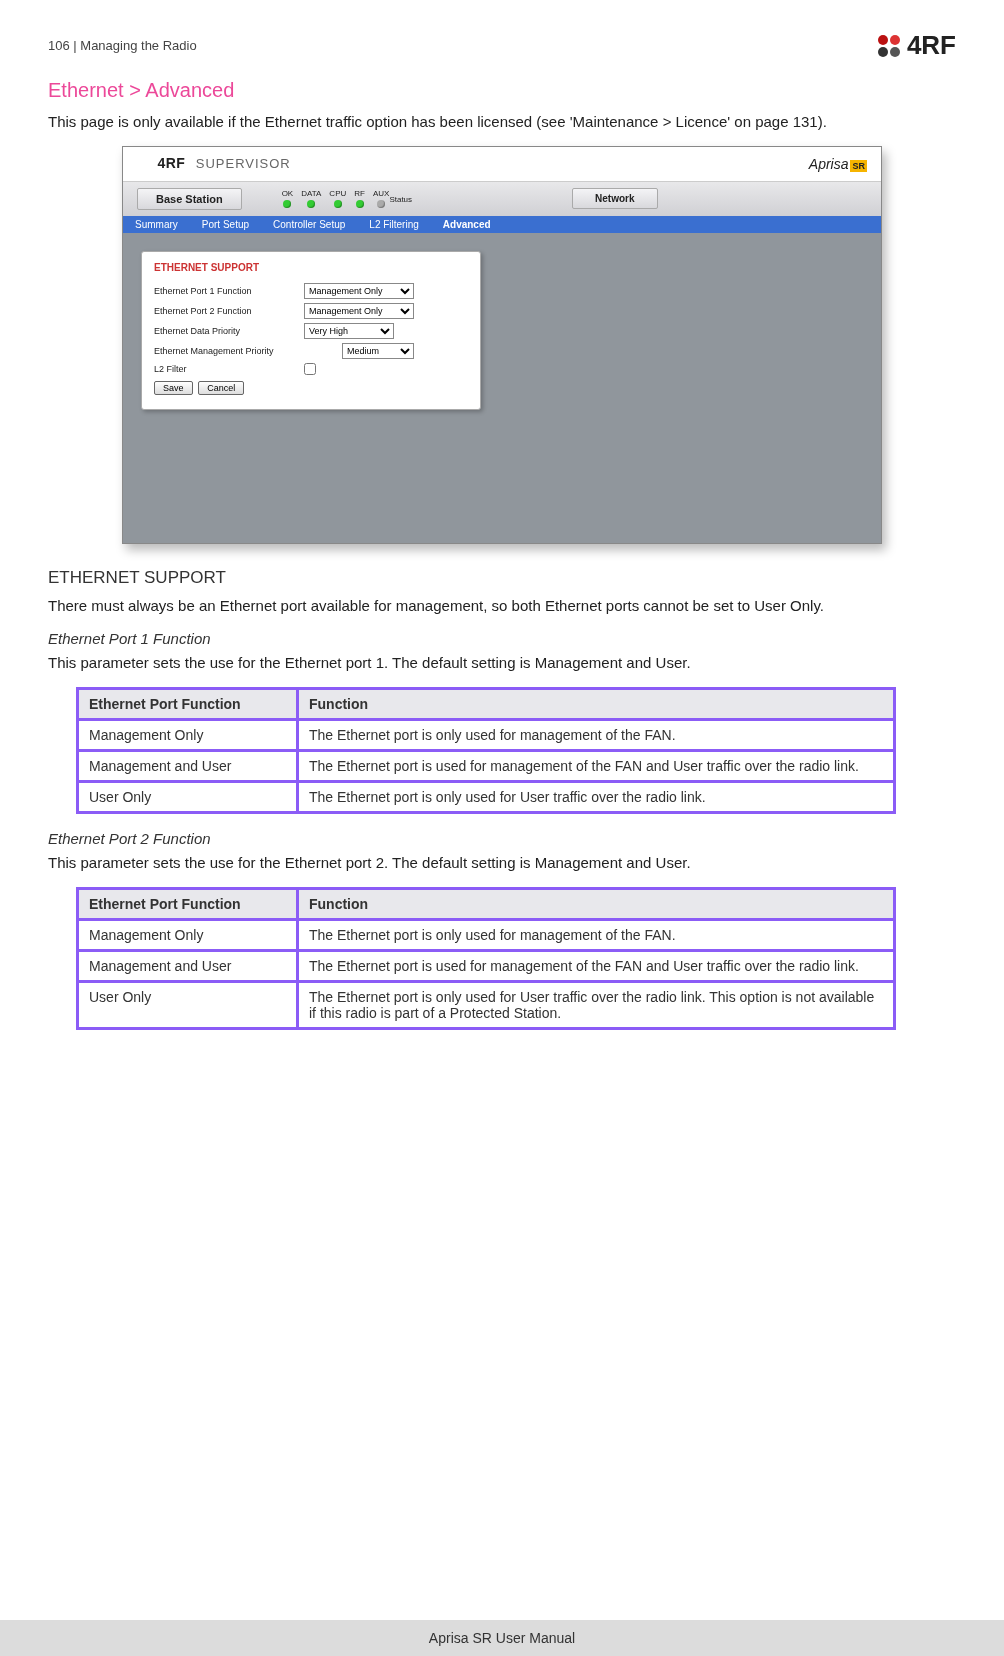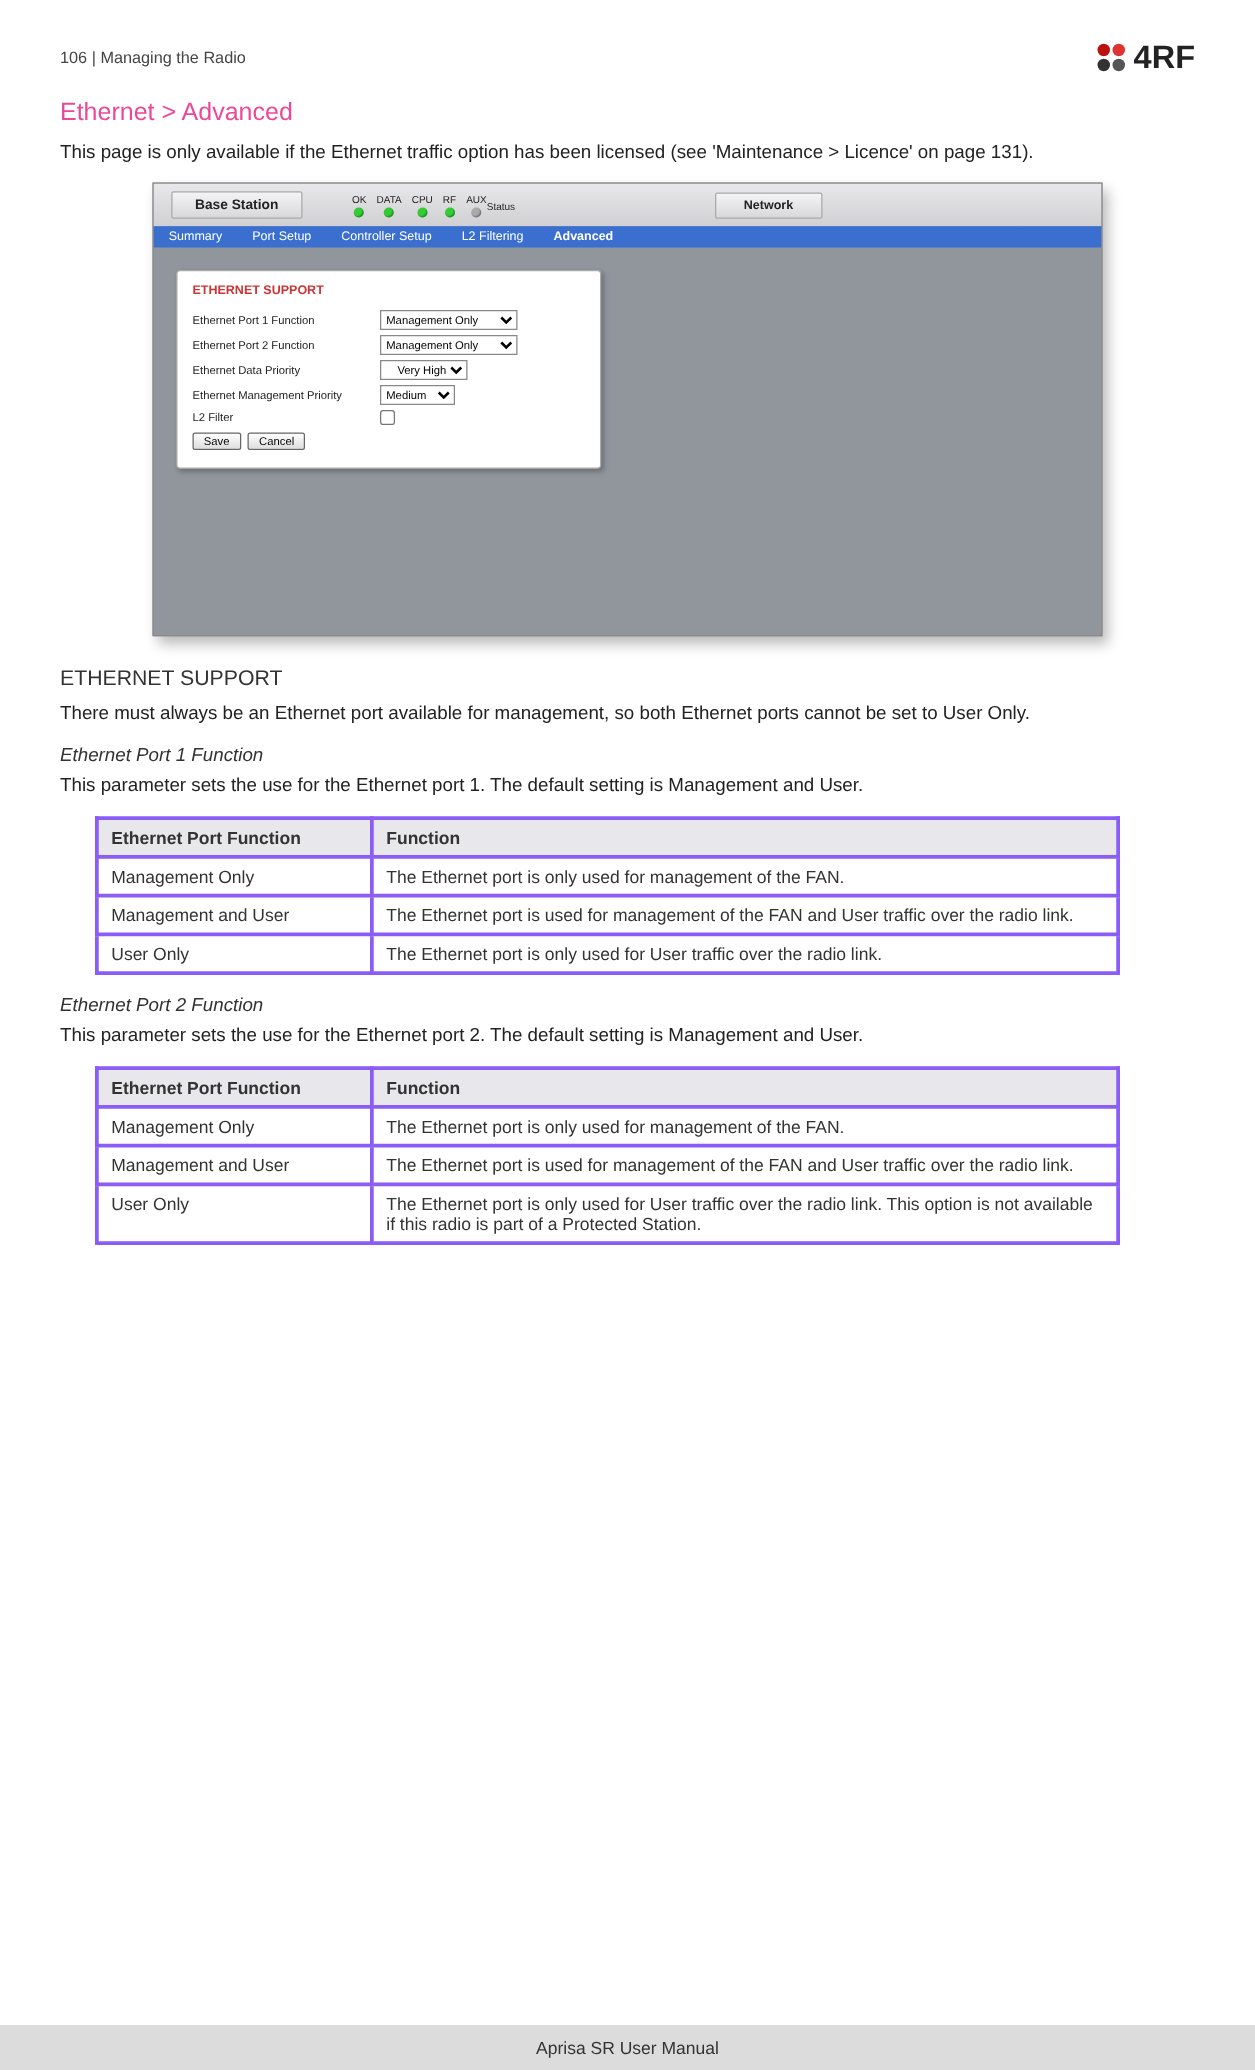--- a/index.html
+++ b/index.html
@@ -78,20 +78,35 @@
     </span>
     <span>4RF</span>
   </div>
 </div>
 
 <h2 class="section-title">Ethernet &gt; Advanced</h2>
 <p class="body">This page is only available if the Ethernet traffic option has been licensed (see 'Maintenance &gt; Licence' on page 131).</p>
 
 <div class="screenshot-wrap">
   <div class="screenshot">
+    <div class="ss-header">
+      <div class="ss-logo">
+        <span class="dots" style="display:inline-flex;vertical-align:middle;width:16px;height:16px;">
+          <span class="d1" style="width:6px;height:6px;border-radius:50%;margin:1px;"></span>
+            <span class="d2" style="width:6px;height:6px;border-radius:50%;margin:1px;"></span>
+            <span class="d3" style="width:6px;height:6px;border-radius:50%;margin:1px;"></span>
+            <span class="d4" style="width:6px;height:6px;border-radius:50%;margin:1px;"></span>
+        </span>
+        <span>4RF</span>
+        <span class="sup">SUPERVISOR</span>
+      </div>
+      <div class="ss-aprisa">
+        <span>Aprisa</span><span class="sr">SR</span>
+      </div>
+    </div>
 
     <div class="ss-status-row">
       <div class="ss-bs">Base Station</div>
       <div class="leds">
         <div class="led-row">
           <div class="led-col">
               <span>OK</span>
               <span class="led"></span>
             </div>
           <div class="led-col">
@@ -130,25 +145,25 @@
         <div class="ss-field">
           <label>Ethernet Port 1 Function</label>
           <select style="width:110px;"><option>Management Only</option></select>
         </div>
         <div class="ss-field">
           <label>Ethernet Port 2 Function</label>
           <select style="width:110px;"><option>Management Only</option></select>
         </div>
         <div class="ss-field">
           <label>Ethernet Data Priority</label>
-          <select style="width:70px;text-align:right;"><option>Very High</option></select>
+          <select style="width:90px;"><option>Very High</option></select>
         </div>
         <div class="ss-field">
           <label>Ethernet Management Priority</label>
-          <select style="width:60px;"><option>Medium</option></select>
+          <select style="width:72px;margin-left:38px;"><option>Medium</option></select>
         </div>
         <div class="ss-field">
           <label>L2 Filter</label>
           <input type="checkbox" style="">
         </div>
         <div class="ss-btns">
           <button>Save</button>
           <button>Cancel</button>
         </div>
       </div>

